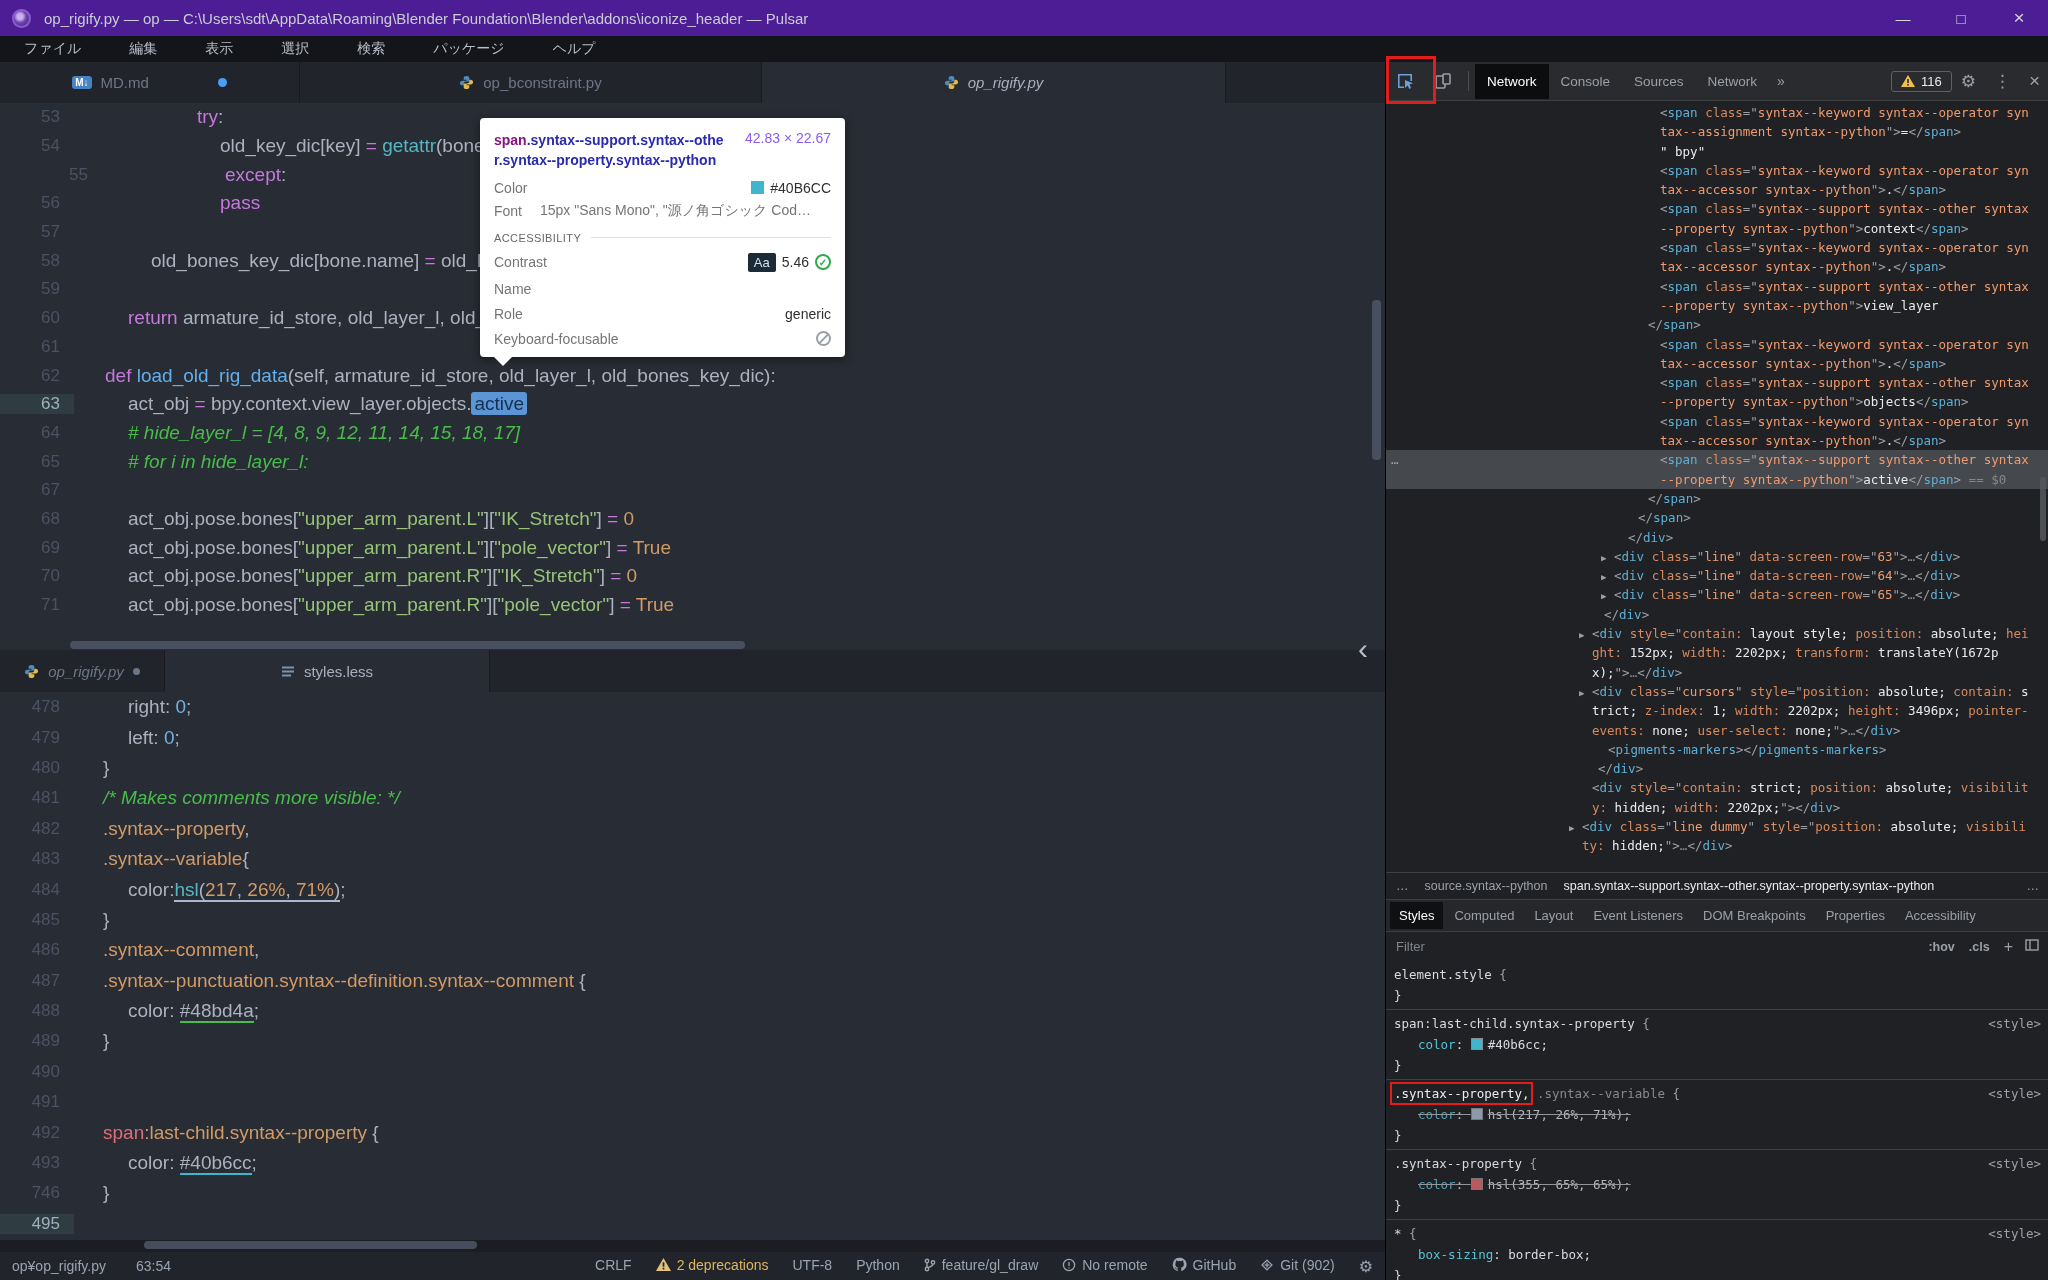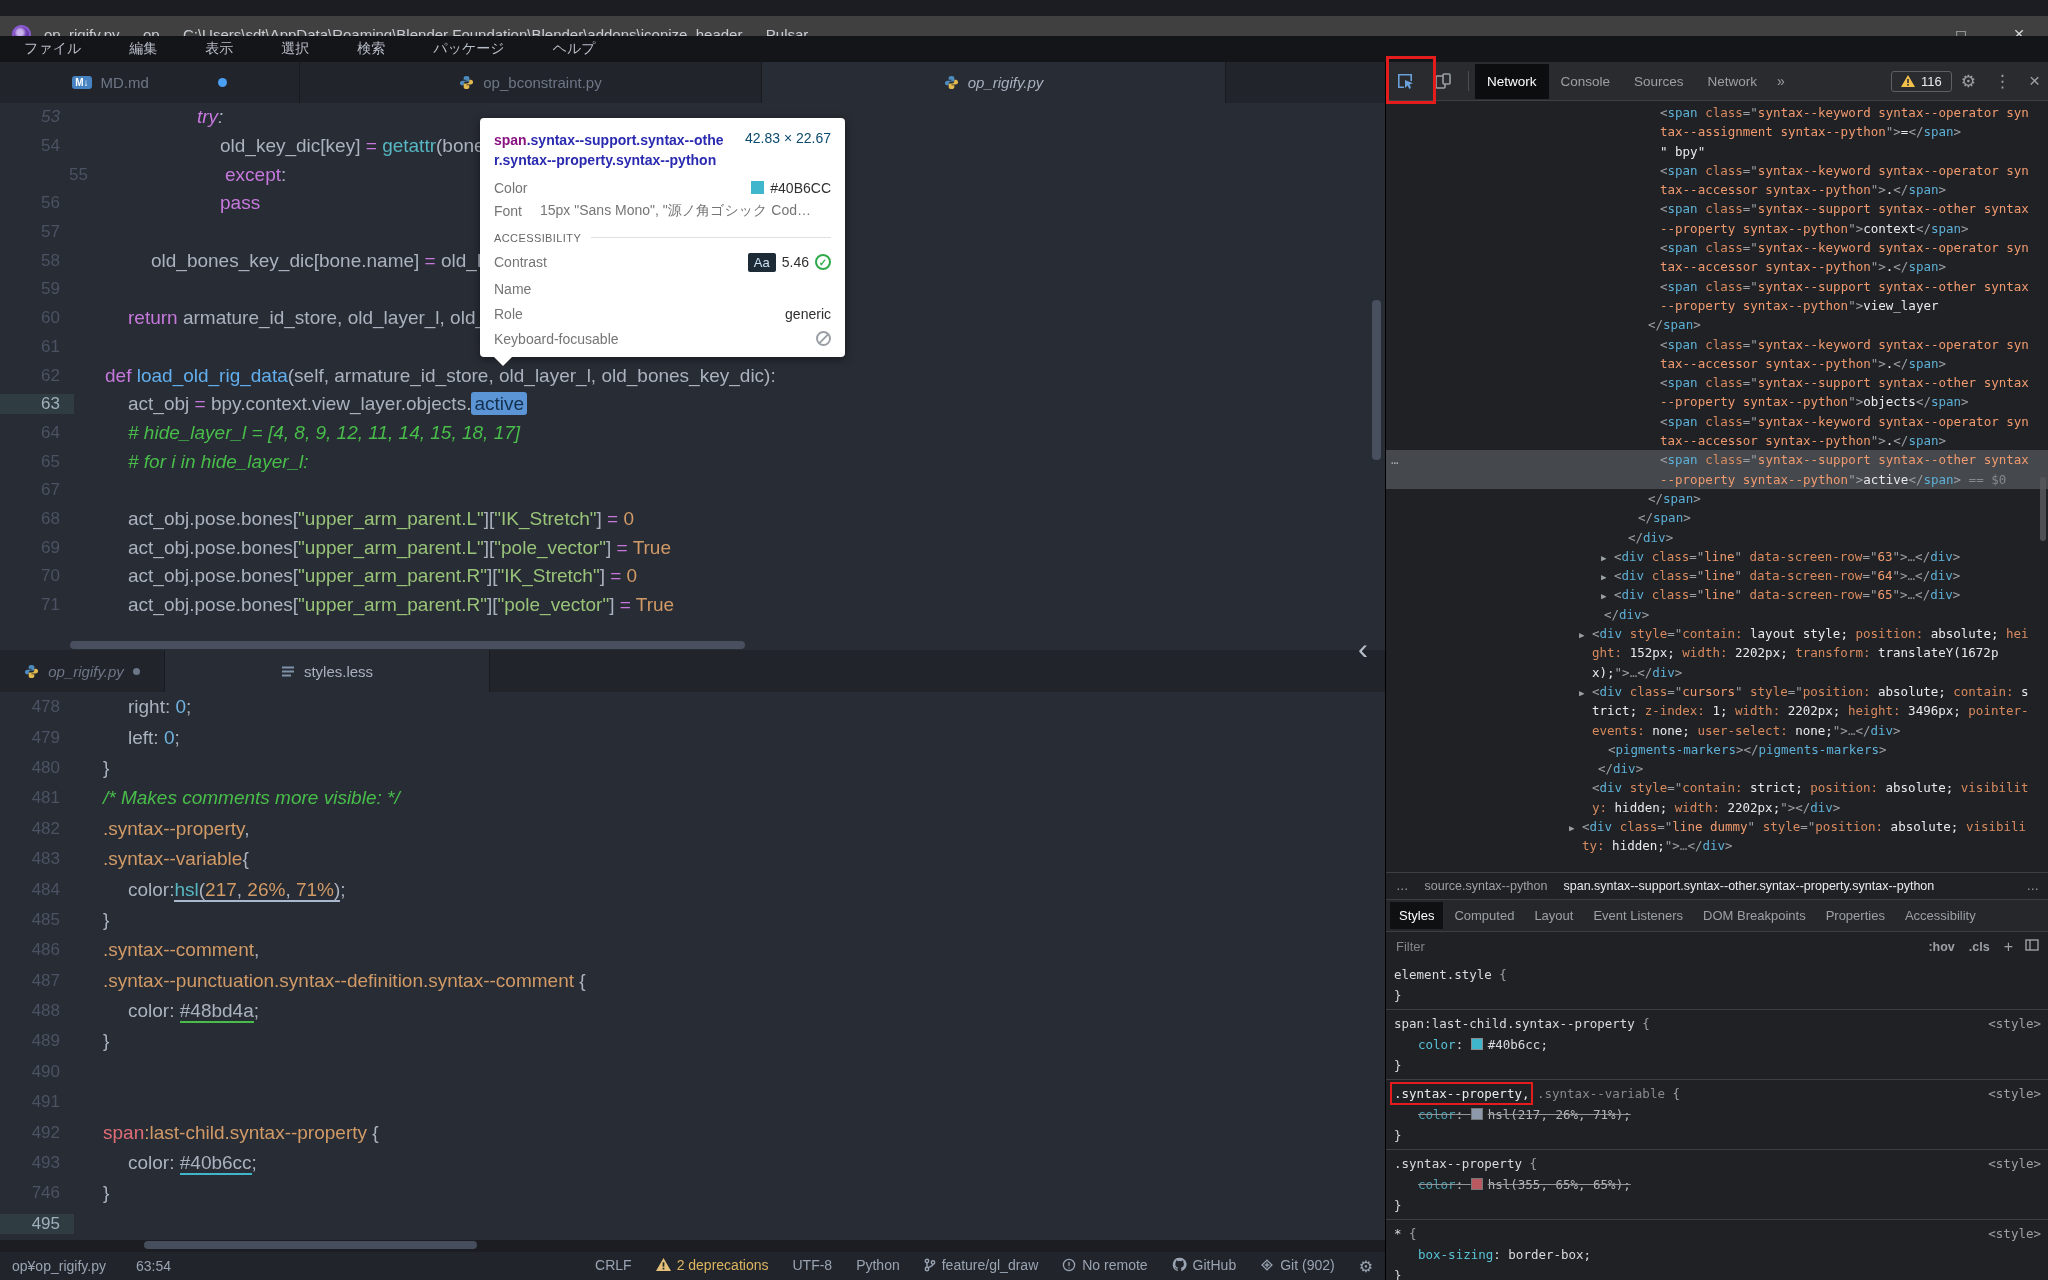--- a/index.html
+++ b/index.html
@@ -1,20 +1,20 @@
 <!DOCTYPE html>
 <html><head>
 <meta charset="utf-8">
 <style>
   html,body{margin:0;padding:0;}
   body{width:2048px;height:1280px;overflow:hidden;position:relative;background:#1b1d22;
        font-family:"Liberation Sans",sans-serif;-webkit-font-smoothing:antialiased;}
   .abs{position:absolute;}
   
-  #titlebar{left:0;top:16px;width:2048px;height:36px;background:#404040;display:flex;align-items:center;
+  #titlebar{left:0;top:0;width:2048px;height:36px;background:#4c1d95;display:flex;align-items:center;
             color:#c9cdd3;font-size:15px;border-bottom:1px solid #111;}
   .pulsar-ico{width:19px;height:19px;border-radius:50%;margin:0 13px 0 12px;flex:0 0 auto;
               background:radial-gradient(circle at 42% 40%,#c9b2ec 0 18%,#6d3fb0 40%,#3c1f66 95%);
               box-shadow:inset 0 0 0 2px #8a5bd0;}
   #win-controls{margin-left:auto;display:flex;height:36px;}
   .wbtn{width:58px;height:36px;display:flex;align-items:center;justify-content:center;color:#d4d6da;font-size:15px;}
   
   #menubar{left:0;top:36px;width:2048px;height:26px;background:#141519;display:flex;align-items:center;
            gap:0;color:#b8bec9;font-size:14px;}
   .menu-item{padding:0 24px;height:26px;display:flex;align-items:center;}
@@ -102,21 +102,21 @@
   #redbox1{left:1386px;top:56px;width:44px;height:42px;border:3px solid #e51c1c;z-index:60;}
   
   #tooltip{left:480px;top:118px;width:365px;background:#fff;border-radius:4px;z-index:50;
            box-shadow:0 2px 10px rgba(0,0,0,.45);padding:12px 14px 10px 14px;box-sizing:border-box;
            font-size:14px;color:#333;}
   #tooltip .notch{position:absolute;left:14px;bottom:-9px;width:0;height:0;
                   border-left:9px solid transparent;border-right:9px solid transparent;border-top:9px solid #fff;}
   .tt-selrow{display:flex;gap:10px;}
   .tt-sel{font-weight:bold;word-break:break-all;line-height:1.45;width:230px;}
   .tt-sel .tag{color:#881280}.tt-sel .cls{color:#2a2ab0}
-  .tt-size{color:#0c4a6e;white-space:nowrap;margin-left:auto;}
+  .tt-size{color:#8b5cf6;white-space:nowrap;margin-left:auto;}
   .tt-row{display:flex;align-items:center;margin-top:9px;}
   .tt-lab{color:#757575;}
   .tt-val{margin-left:auto;display:flex;align-items:center;gap:6px;color:#303030;}
   .tt-font{color:#757575;margin-left:18px;white-space:nowrap;overflow:hidden;}
   .tt-swatch{width:13px;height:13px;background:#40B6CC;display:inline-block;}
   .tt-acc-h{display:flex;align-items:center;gap:10px;margin-top:12px;color:#666;font-size:11px;letter-spacing:.4px;}
   .tt-acc-h .line{flex:1;height:1px;background:#e0e0e0;}
   .aa-chip{background:#1d2b36;color:#cfe3f5;padding:2px 6px;border-radius:2px;font-size:13px;}
   .ok-circ{width:16px;height:16px;border-radius:50%;border:2px solid #2faa4a;color:#2faa4a;display:flex;
            align-items:center;justify-content:center;font-size:10px;font-weight:bold;box-sizing:border-box;}
@@ -168,21 +168,21 @@
       <span style="display: inline-flex; align-items: center;">
         <svg width="15" height="15" viewBox="0 0 16 16">
           <path d="M8 1C6 1 5 1.8 5 3v2h3v1H3.5C2 6 1 7 1 8.5S2 11 3.5 11H5V9.5C5 8 6 7 7.5 7H11V3c0-1.2-1-2-3-2z" fill="#4e8cc0"></path>
           <path d="M8 15c2 0 3-.8 3-2v-2H8v-1h4.5c1.5 0 2.5-1 2.5-2.5S14 5 12.5 5H11v1.5C11 8 10 9 8.5 9H5v4c0 1.2 1 2 3 2z" fill="#e0b94f"></path>
         </svg>
       </span>
       <span class="lbl it">op_rigify.py</span>
     </div>
   </div>
 <div id="editor1" class="abs editor">
-    <div class="cl" style="height: 28.7px; font-style: italic;"><div class="gut" style="flex: 0 0 60px;">53</div><div class="codeln" style="padding-left: 123px;"><span class="t-kw">try</span><span class="t-pl">:</span></div></div>
+    <div class="cl" style="height: 28.7px;"><div class="gut" style="flex: 0 0 60px;">53</div><div class="codeln" style="padding-left: 123px;"><span class="t-kw">try</span><span class="t-pl">:</span></div></div>
     <div class="cl" style="height: 28.7px;"><div class="gut" style="flex: 0 0 60px;">54</div><div class="codeln" style="padding-left: 146px;"><span class="t-pl">old_key_dic[key] </span><span class="t-kw">= </span><span class="t-bi">getattr</span><span class="t-pl">(bone, key)</span></div></div>
     <div class="cl" style="height: 28.7px;"><div class="gut" style="flex: 0 0 60px; padding-left: 28px;">55</div><div class="codeln" style="padding-left: 123px;"><span class="t-kw">except</span><span class="t-pl">:</span></div></div>
     <div class="cl" style="height: 28.7px;"><div class="gut" style="flex: 0 0 60px;">56</div><div class="codeln" style="padding-left: 146px;"><span class="t-kw">pass</span></div></div>
     <div class="cl" style="height: 28.7px;"><div class="gut" style="flex: 0 0 60px;">57</div><div class="codeln" style="padding-left: 8px;"></div></div>
     <div class="cl" style="height: 28.7px;"><div class="gut" style="flex: 0 0 60px;">58</div><div class="codeln" style="padding-left: 77px;"><span class="t-pl">old_bones_key_dic[bone.name] </span><span class="t-kw">= </span><span class="t-pl">old_key_dic</span></div></div>
     <div class="cl" style="height: 28.7px;"><div class="gut" style="flex: 0 0 60px;">59</div><div class="codeln" style="padding-left: 8px;"></div></div>
     <div class="cl" style="height: 28.7px;"><div class="gut" style="flex: 0 0 60px;">60</div><div class="codeln" style="padding-left: 54px;"><span class="t-kw">return </span><span class="t-pl">armature_id_store, old_layer_l, old_bones_key_dic</span></div></div>
     <div class="cl" style="height: 28.7px;"><div class="gut" style="flex: 0 0 60px;">61</div><div class="codeln" style="padding-left: 8px;"></div></div>
     <div class="cl" style="height: 28.7px;"><div class="gut" style="flex: 0 0 60px;">62</div><div class="codeln" style="padding-left: 31px;"><span class="t-kw">def </span><span class="t-fn">load_old_rig_data</span><span class="t-pl">(self, armature_id_store, old_layer_l, old_bones_key_dic):</span></div></div>
     <div class="cl" style="height: 28.7px;"><div class="gut hl" style="flex: 0 0 60px;">63</div><div class="codeln" style="padding-left: 54px;"><span class="t-pl">act_obj </span><span class="t-kw">= </span><span class="t-pl">bpy.context.view_layer.objects.</span><span class="t-hl">active</span></div></div>

